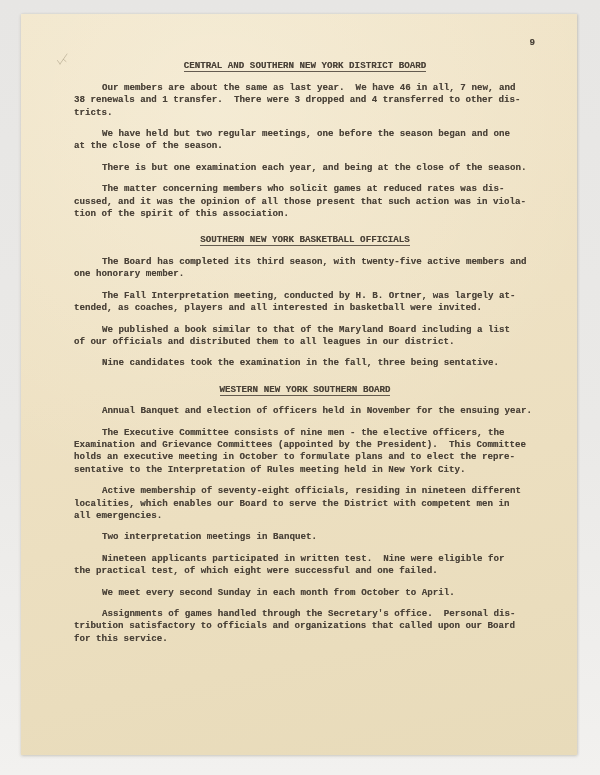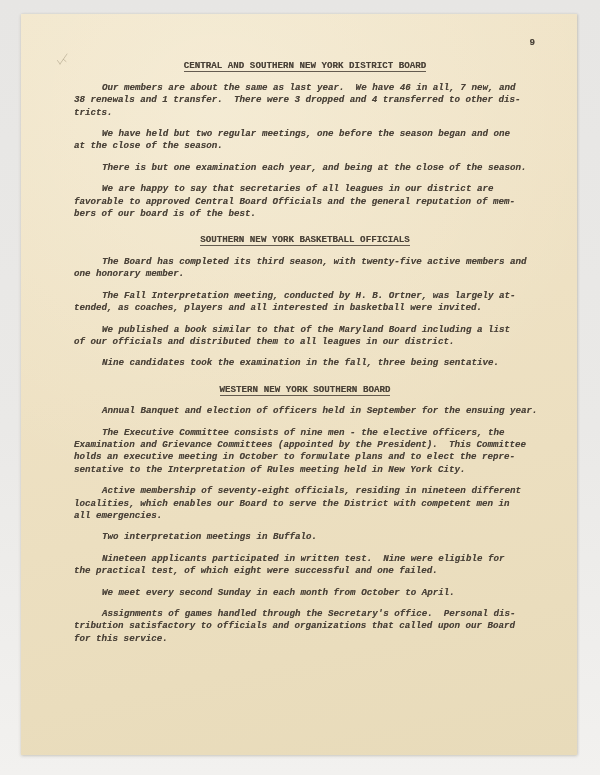--- a/index.html
+++ b/index.html
@@ -52,48 +52,47 @@
     margin-top: 11px;
   }
   .doc-heading .underlined {
     border-bottom: 1px solid rgba(74,66,56,0.85);
     padding-bottom: 0;
   }
   .para {
     margin: 0 0 9px 0;
     text-indent: 28px;
     white-space: pre;
-    font-style: italic;
   }
 </style>
 </head>
 <body>
 
 <div class="scan">
   <div class="paper">
     <svg class="pencil-mark" width="18" height="22" viewBox="0 0 18 22">
       <path d="M13 4 L6 14 M6 14 L3.5 10.5 M9.5 9.5 l2.5 2" stroke="#a2957c" stroke-width="1" fill="none" stroke-linecap="round" opacity="0.5"></path>
     </svg>
     <div class="content">
       <div class="page-number">9</div>
       <div id="sections">
           <div class="doc-heading first"><span class="underlined">CENTRAL AND SOUTHERN NEW YORK DISTRICT BOARD</span></div>
           <p class="para">Our members are about the same as last year.  We have 46 in all, 7 new, and<br>38 renewals and 1 transfer.  There were 3 dropped and 4 transferred to other dis-<br>tricts.</p>
           <p class="para">We have held but two regular meetings, one before the season began and one<br>at the close of the season.</p>
           <p class="para">There is but one examination each year, and being at the close of the season.</p>
-          <p class="para">We are happy to say that secretaries of all leagues in our district are<br>favorable to approved Central Board Officials and the general reputation of mem-<br>bers of our board is of the best.</p>
+          <p class="para">The matter concerning members who solicit games at reduced rates was dis-<br>cussed, and it was the opinion of all those present that such action was in viola-<br>tion of the spirit of this association.</p>
           <div class="doc-heading"><span class="underlined">SOUTHERN NEW YORK BASKETBALL OFFICIALS</span></div>
           <p class="para">The Board has completed its third season, with twenty-five active members and<br>one honorary member.</p>
           <p class="para">The Fall Interpretation meeting, conducted by H. B. Ortner, was largely at-<br>tended, as coaches, players and all interested in basketball were invited.</p>
           <p class="para">We published a book similar to that of the Maryland Board including a list<br>of our officials and distributed them to all leagues in our district.</p>
           <p class="para">Nine candidates took the examination in the fall, three being sentative.</p>
           <div class="doc-heading"><span class="underlined">WESTERN NEW YORK SOUTHERN BOARD</span></div>
-          <p class="para">Annual Banquet and election of officers held in September for the ensuing year.</p>
+          <p class="para">Annual Banquet and election of officers held in November for the ensuing year.</p>
           <p class="para">The Executive Committee consists of nine men - the elective officers, the<br>Examination and Grievance Committees (appointed by the President).  This Committee<br>holds an executive meeting in October to formulate plans and to elect the repre-<br>sentative to the Interpretation of Rules meeting held in New York City.</p>
           <p class="para">Active membership of seventy-eight officials, residing in nineteen different<br>localities, which enables our Board to serve the District with competent men in<br>all emergencies.</p>
-          <p class="para">Two interpretation meetings in Buffalo.</p>
+          <p class="para">Two interpretation meetings in Banquet.</p>
           <p class="para">Nineteen applicants participated in written test.  Nine were eligible for<br>the practical test, of which eight were successful and one failed.</p>
           <p class="para">We meet every second Sunday in each month from October to April.</p>
           <p class="para">Assignments of games handled through the Secretary's office.  Personal dis-<br>tribution satisfactory to officials and organizations that called upon our Board<br>for this service.</p>
         </div>
     </div>
   </div>
 </div>
 
 </body></html>

